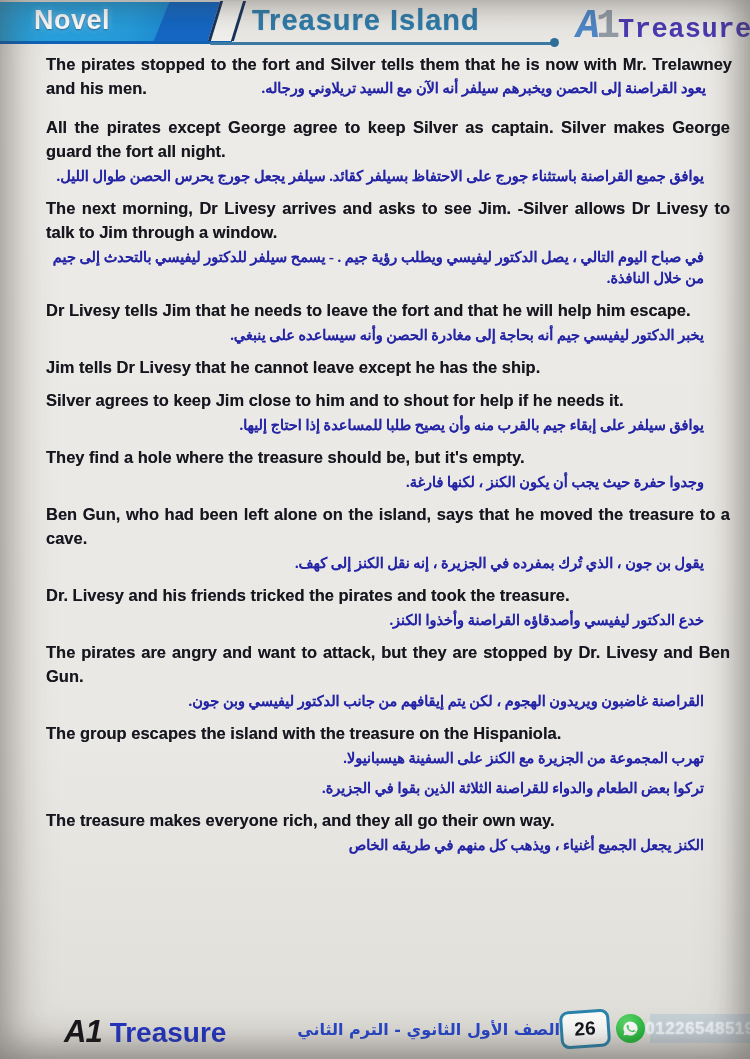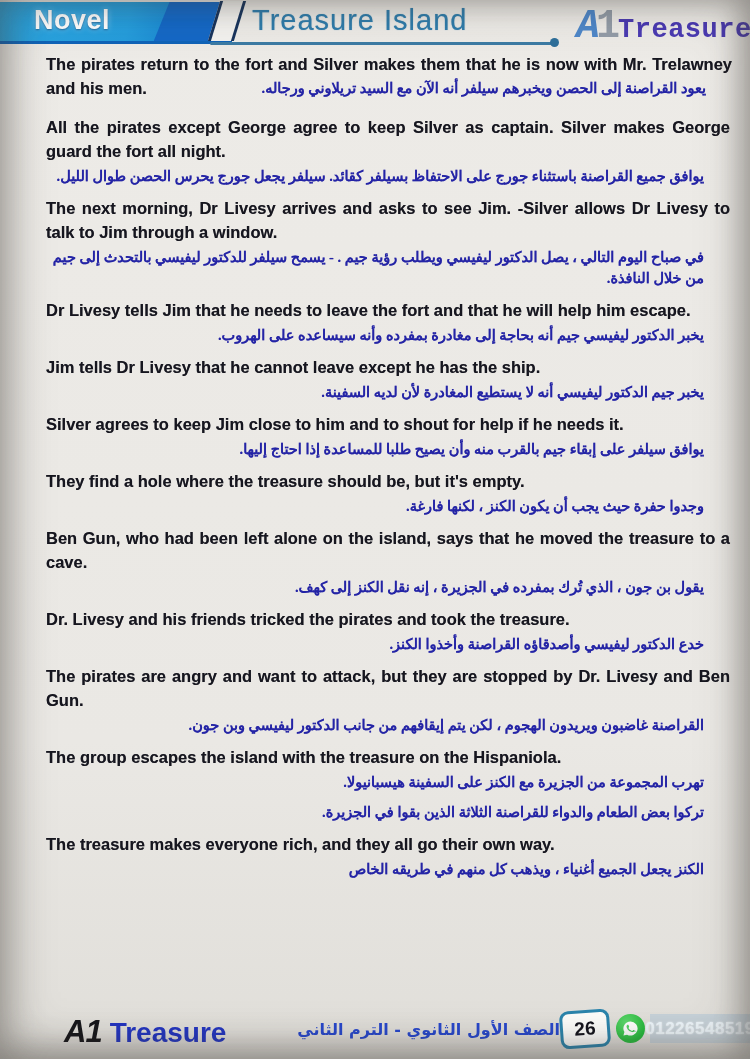--- a/index.html
+++ b/index.html
@@ -20,21 +20,21 @@
     border-bottom:3px solid #0f63b8; overflow:hidden;}
   .banner-dark{position:absolute;top:-4px;right:-14px;width:85px;height:50px;
     background:#1468c6;transform:skewX(-22deg);}
   .banner-label{position:absolute;top:3px;left:34px;
     color:#ffffff;font-size:27px;font-weight:bold;letter-spacing:.5px;
     text-shadow:0 1px 2px rgba(0,40,90,.5), 0 0 6px rgba(255,255,255,.45);}
   .slash{position:absolute;top:1px;left:214px;width:20px;height:40px;
     background:#f3f2ef;border-left:3px solid #17335c;border-right:3px solid #17335c;
     transform:skewX(-17deg);}
   .doc-title{position:absolute;top:4px;left:252px;
-    color:#2f7cab;font-size:29px;font-weight:normal;letter-spacing:1px;
+    color:#2f7cab;font-size:29px;font-weight:bold;letter-spacing:1px;
     text-shadow:0 0 1px rgba(47,124,171,.6);}
   .title-rule{position:absolute;top:42px;left:210px;width:344px;height:3px;
     background:#3c7ba4;border-radius:2px;}
   .title-rule-dot{position:absolute;top:38px;left:550px;width:9px;height:9px;
     border-radius:50%;background:#2e6f9a;}
   .logo{position:absolute;top:4px;left:576px;white-space:nowrap;font-family:Liberation Mono, monospace;}
   .logo .a{font-size:40px;font-weight:bold;color:#4e87c9;font-style:italic;}
   .logo .one{font-size:40px;font-weight:bold;color:#939ca7;margin-left:-4px;}
   .logo .word{font-size:27px;font-weight:bold;color:#4a3ab2;margin-left:-2px;letter-spacing:.5px;}
 
@@ -88,38 +88,37 @@
     <div class="doc-title">Treasure Island</div>
     <div class="title-rule"></div>
     <div class="title-rule-dot"></div>
     <div class="logo">
       <span class="a">A</span><span class="one">1</span><span class="word">Treasure</span>
     </div>
   </div>
 
   <div class="content">
     <div class="blk first">
-      <div class="en">The pirates return to the fort and Silver makes them that he is now with Mr. Trelawney and his men.</div>
+      <div class="en">The pirates stopped to the fort and Silver tells them that he is now with Mr. Trelawney and his men.</div>
       <div class="ar">يعود القراصنة إلى الحصن ويخبرهم سيلفر أنه الآن مع السيد تريلاوني ورجاله.</div>
     </div>
     <div class="blk">
       <div class="en">All the pirates except George agree to keep Silver as captain. Silver makes George guard the fort all night.</div>
       <div class="ar">يوافق جميع القراصنة باستثناء جورج على الاحتفاظ بسيلفر كقائد. سيلفر يجعل جورج يحرس الحصن طوال الليل.</div>
     </div>
     <div class="blk">
       <div class="en">The next morning, Dr Livesy arrives and asks to see Jim. -Silver allows Dr Livesy to talk to Jim through a window.</div>
       <div class="ar">في صباح اليوم التالي ، يصل الدكتور ليفيسي ويطلب رؤية جيم . - يسمح سيلفر للدكتور ليفيسي بالتحدث إلى جيم من خلال النافذة.</div>
     </div>
     <div class="blk">
       <div class="en">Dr Livesy tells Jim that he needs to leave the fort and that he will help him escape.</div>
-      <div class="ar">يخبر الدكتور ليفيسي جيم أنه بحاجة إلى مغادرة بمفرده وأنه سيساعده على الهروب.</div>
+      <div class="ar">يخبر الدكتور ليفيسي جيم أنه بحاجة إلى مغادرة الحصن وأنه سيساعده على ينبغي.</div>
     </div>
     <div class="blk">
       <div class="en">Jim tells Dr Livesy that he cannot leave except he has the ship.</div>
-      <div class="ar">يخبر جيم الدكتور ليفيسي أنه لا يستطيع المغادرة لأن لديه السفينة.</div>
     </div>
     <div class="blk">
       <div class="en">Silver agrees to keep Jim close to him and to shout for help if he needs it.</div>
       <div class="ar">يوافق سيلفر على إبقاء جيم بالقرب منه وأن يصيح طلبا للمساعدة إذا احتاج إليها.</div>
     </div>
     <div class="blk">
       <div class="en">They find a hole where the treasure should be, but it's empty.</div>
       <div class="ar">وجدوا حفرة حيث يجب أن يكون الكنز ، لكنها فارغة.</div>
     </div>
     <div class="blk">

